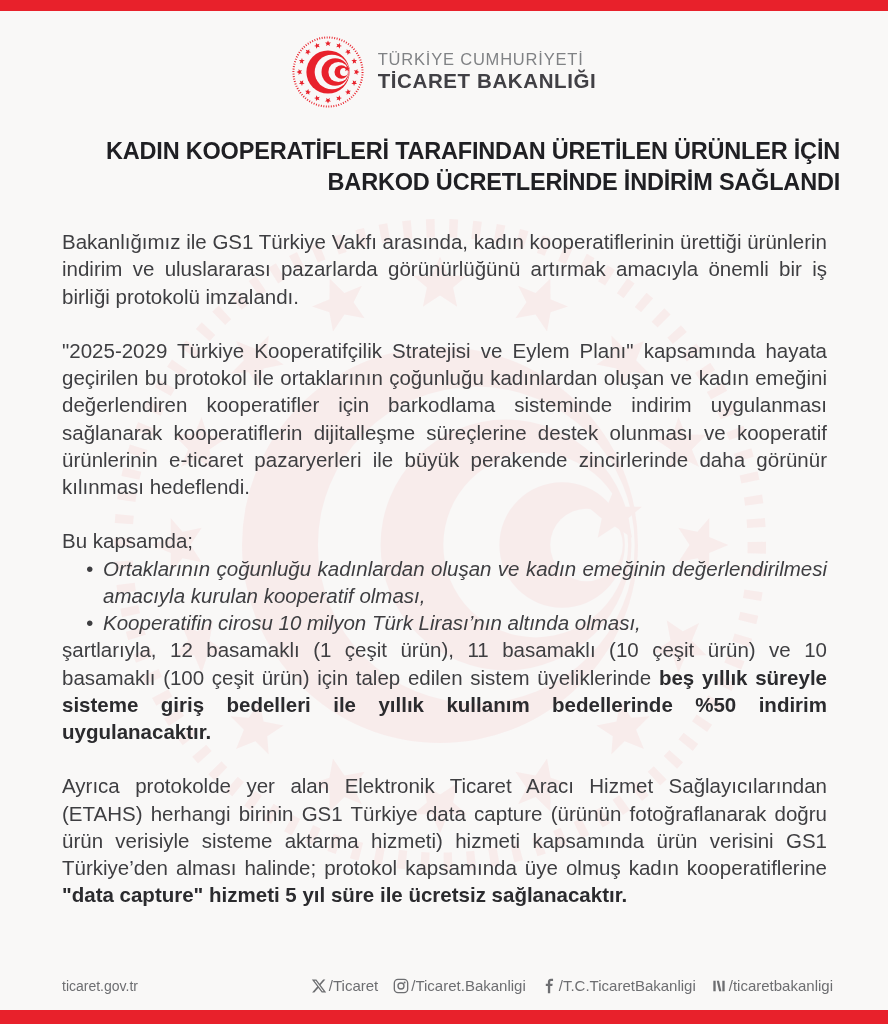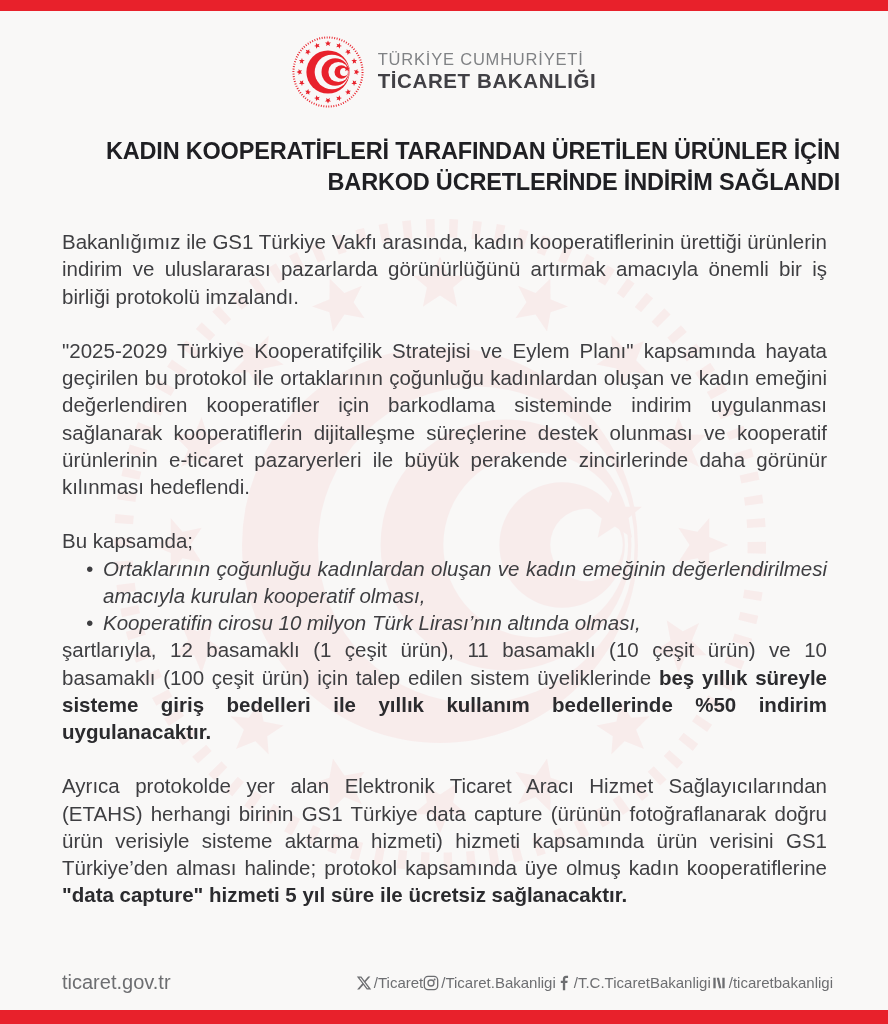--- a/index.html
+++ b/index.html
@@ -80,22 +80,22 @@
   .content .intro{margin-bottom:0;}
   b,strong{font-weight:700;color:#2b2b2e;}
 
   .footer{
     position:absolute;
     left:62px;right:55px;bottom:30px;
     display:flex;justify-content:space-between;align-items:center;
     color:var(--text-gray);
     font-size:15px;
   }
-  .site{font-size:20px;color:var(--text-gray);text-decoration:none;text-align:right;}
-  .socials{display:flex;gap:0;align-items:center;}
+  .site{font-size:14px;color:var(--text-gray);text-decoration:none;text-align:right;}
+  .socials{display:flex;gap:15px;align-items:center;}
   .social{display:flex;align-items:center;gap:2px;color:var(--text-gray);text-decoration:none;}
   .social svg{width:16px;height:16px;fill:var(--text-gray);flex:0 0 auto;}
   .social .stroke{fill:none;stroke:var(--text-gray);stroke-width:2;}
 </style>
 </head>
 <body>
 
 <svg width="0" height="0" style="position:absolute" aria-hidden="true">
   <defs>
     <g id="star5">

